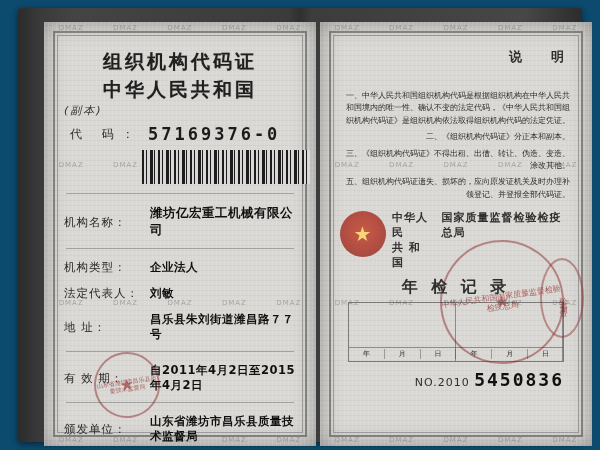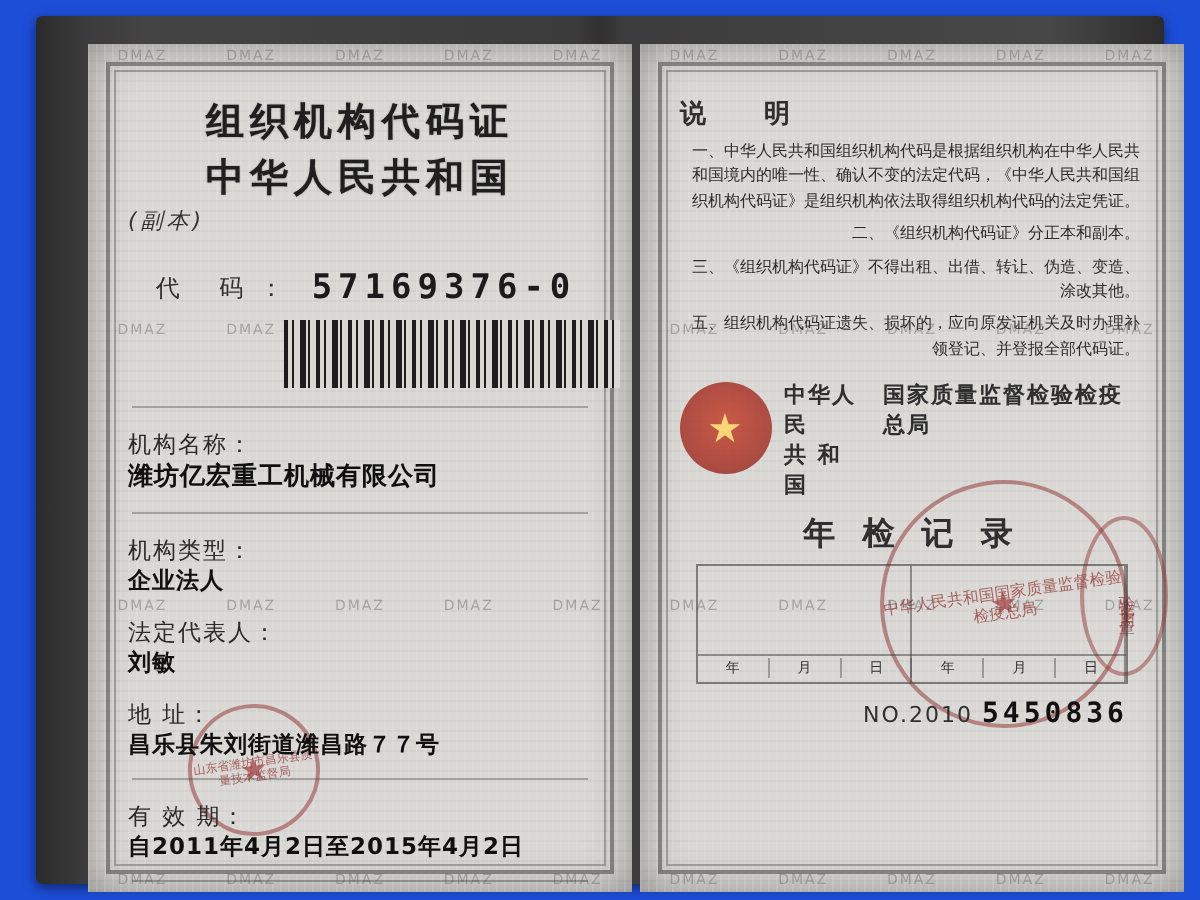--- a/index.html
+++ b/index.html
@@ -4,21 +4,21 @@
 <style>
   html,body{margin:0;padding:0;}
   body{
     width:600px;height:450px;overflow:hidden;
     background:#f2f1ef;
     font-family:"DejaVu Sans", sans-serif;
   }
   
   .photo{
     position:relative;width:600px;height:450px;
-    background:#1d4ed8;
+    background:#0c4a6e;
   }
   .book{
     position:absolute;left:18px;top:8px;width:564px;height:434px;
     background:linear-gradient(90deg,#2b2b2b 0%,#3a3a3a 4%,#444 10%,#3b3b3b 48%,#2f2f2f 50%,#3c3c3c 52%,#474747 90%,#2c2c2c 100%);
     border-radius:3px;
     box-shadow:0 2px 6px rgba(0,0,0,.5);
   }
   .pages{
     position:absolute;left:26px;top:14px;width:548px;height:424px;
     display:flex;gap:4px;
@@ -61,44 +61,44 @@
   
   .title{
     text-align:center;font-weight:bold;color:#1f1f1f;
     font-size:19px;letter-spacing:3px;line-height:1.45;
     text-shadow:0 0 1px rgba(0,0,0,.3);
   }
   .subtitle{
     text-align:left;font-size:11px;margin-top:0;letter-spacing:2px;color:#333;font-style:italic;
   }
   .code-row{
-    display:flex;align-items:flex-end;margin-top:16px;padding-left:6px;justify-content:center;
+    display:flex;align-items:flex-end;margin-top:6px;padding-left:6px;
   }
   .code-label{font-size:12px;letter-spacing:8px;width:78px;line-height:1.6;}
   .code-value{
     font-family:"DejaVu Sans Mono", monospace;
     font-size:17px;letter-spacing:3px;font-weight:bold;color:#1b1b1b;
   }
   .barcode{
     margin:6px 0 0 78px;height:34px;width:168px;
     background:
       repeating-linear-gradient(90deg,
         #1d1d1d 0 2px, #d9d8d4 2px 4px, #1d1d1d 4px 5px, #d9d8d4 5px 8px,
         #1d1d1d 8px 11px, #d9d8d4 11px 12px, #1d1d1d 12px 13px, #d9d8d4 13px 16px);
   }
   .field{
-    display:flex;align-items:flex-start;margin-top:11px;font-size:11.5px;flex-direction:column;
+    display:flex;align-items:center;margin-top:11px;font-size:11.5px;
   }
   .field .fl{width:86px;flex:none;letter-spacing:1px;color:#2a2a2a;}
   .field .fv{flex:1;color:#101010;font-weight:bold;letter-spacing:.5px;}
   .field.big .fv{font-size:12.5px;}
   .rule{height:1px;background:rgba(60,60,60,.35);margin:9px 2px 0 2px;}
 
   
-  .note-title{text-align:left;font-size:13px;letter-spacing:8px;font-weight:bold;margin-bottom:4px;}
+  .note-title{text-align:right;font-size:13px;letter-spacing:8px;font-weight:bold;margin-bottom:24px;}
   .note-list{font-size:8px;line-height:1.55;color:#2d2d2d;padding:0 2px;text-align:right;}
   .note-list p{margin:0 0 4px 0;text-indent:0;}
   .issuer{
     margin-top:10px;display:flex;align-items:flex-start;gap:6px;font-size:11px;font-weight:bold;
     letter-spacing:1px;
   }
   .issuer .l1{line-height:1.35;}
   .small-block{
     margin-top:8px;font-size:7.5px;line-height:1.5;color:#2d2d2d;
     border-top:1px solid rgba(80,80,80,.35);padding-top:5px;
@@ -115,21 +115,21 @@
   .annual-foot{
     position:absolute;left:0;right:0;bottom:0;height:13px;
     border-top:1px solid rgba(60,60,60,.5);
     display:flex;font-size:7px;align-items:center;
   }
   .annual-foot span{flex:1;text-align:center;border-right:1px solid rgba(60,60,60,.4);}
   .annual-foot span:last-child{border-right:none;}
   .serial{
     margin-top:7px;text-align:right;padding-right:8px;font-size:11px;letter-spacing:1px;
   }
-  .serial .num{font-family:"DejaVu Sans Mono", monospace;font-weight:bold;font-size:14px;color:#111;letter-spacing:2px;}
+  .serial .num{font-family:"DejaVu Sans Mono", monospace;font-weight:bold;font-size:18px;color:#111;letter-spacing:2px;}
 
   
   .seal{
     position:absolute;border:2px solid rgba(150,60,60,.55);border-radius:50%;
     color:rgba(150,55,55,.75);display:flex;align-items:center;justify-content:center;
     text-align:center;font-size:7px;line-height:1.2;transform:rotate(-8deg);
     pointer-events:none;
   }
   .seal.big{width:120px;height:120px;left:120px;top:218px;font-size:8px;}
   .seal.small{width:62px;height:62px;left:50px;top:330px;font-size:6px;}

